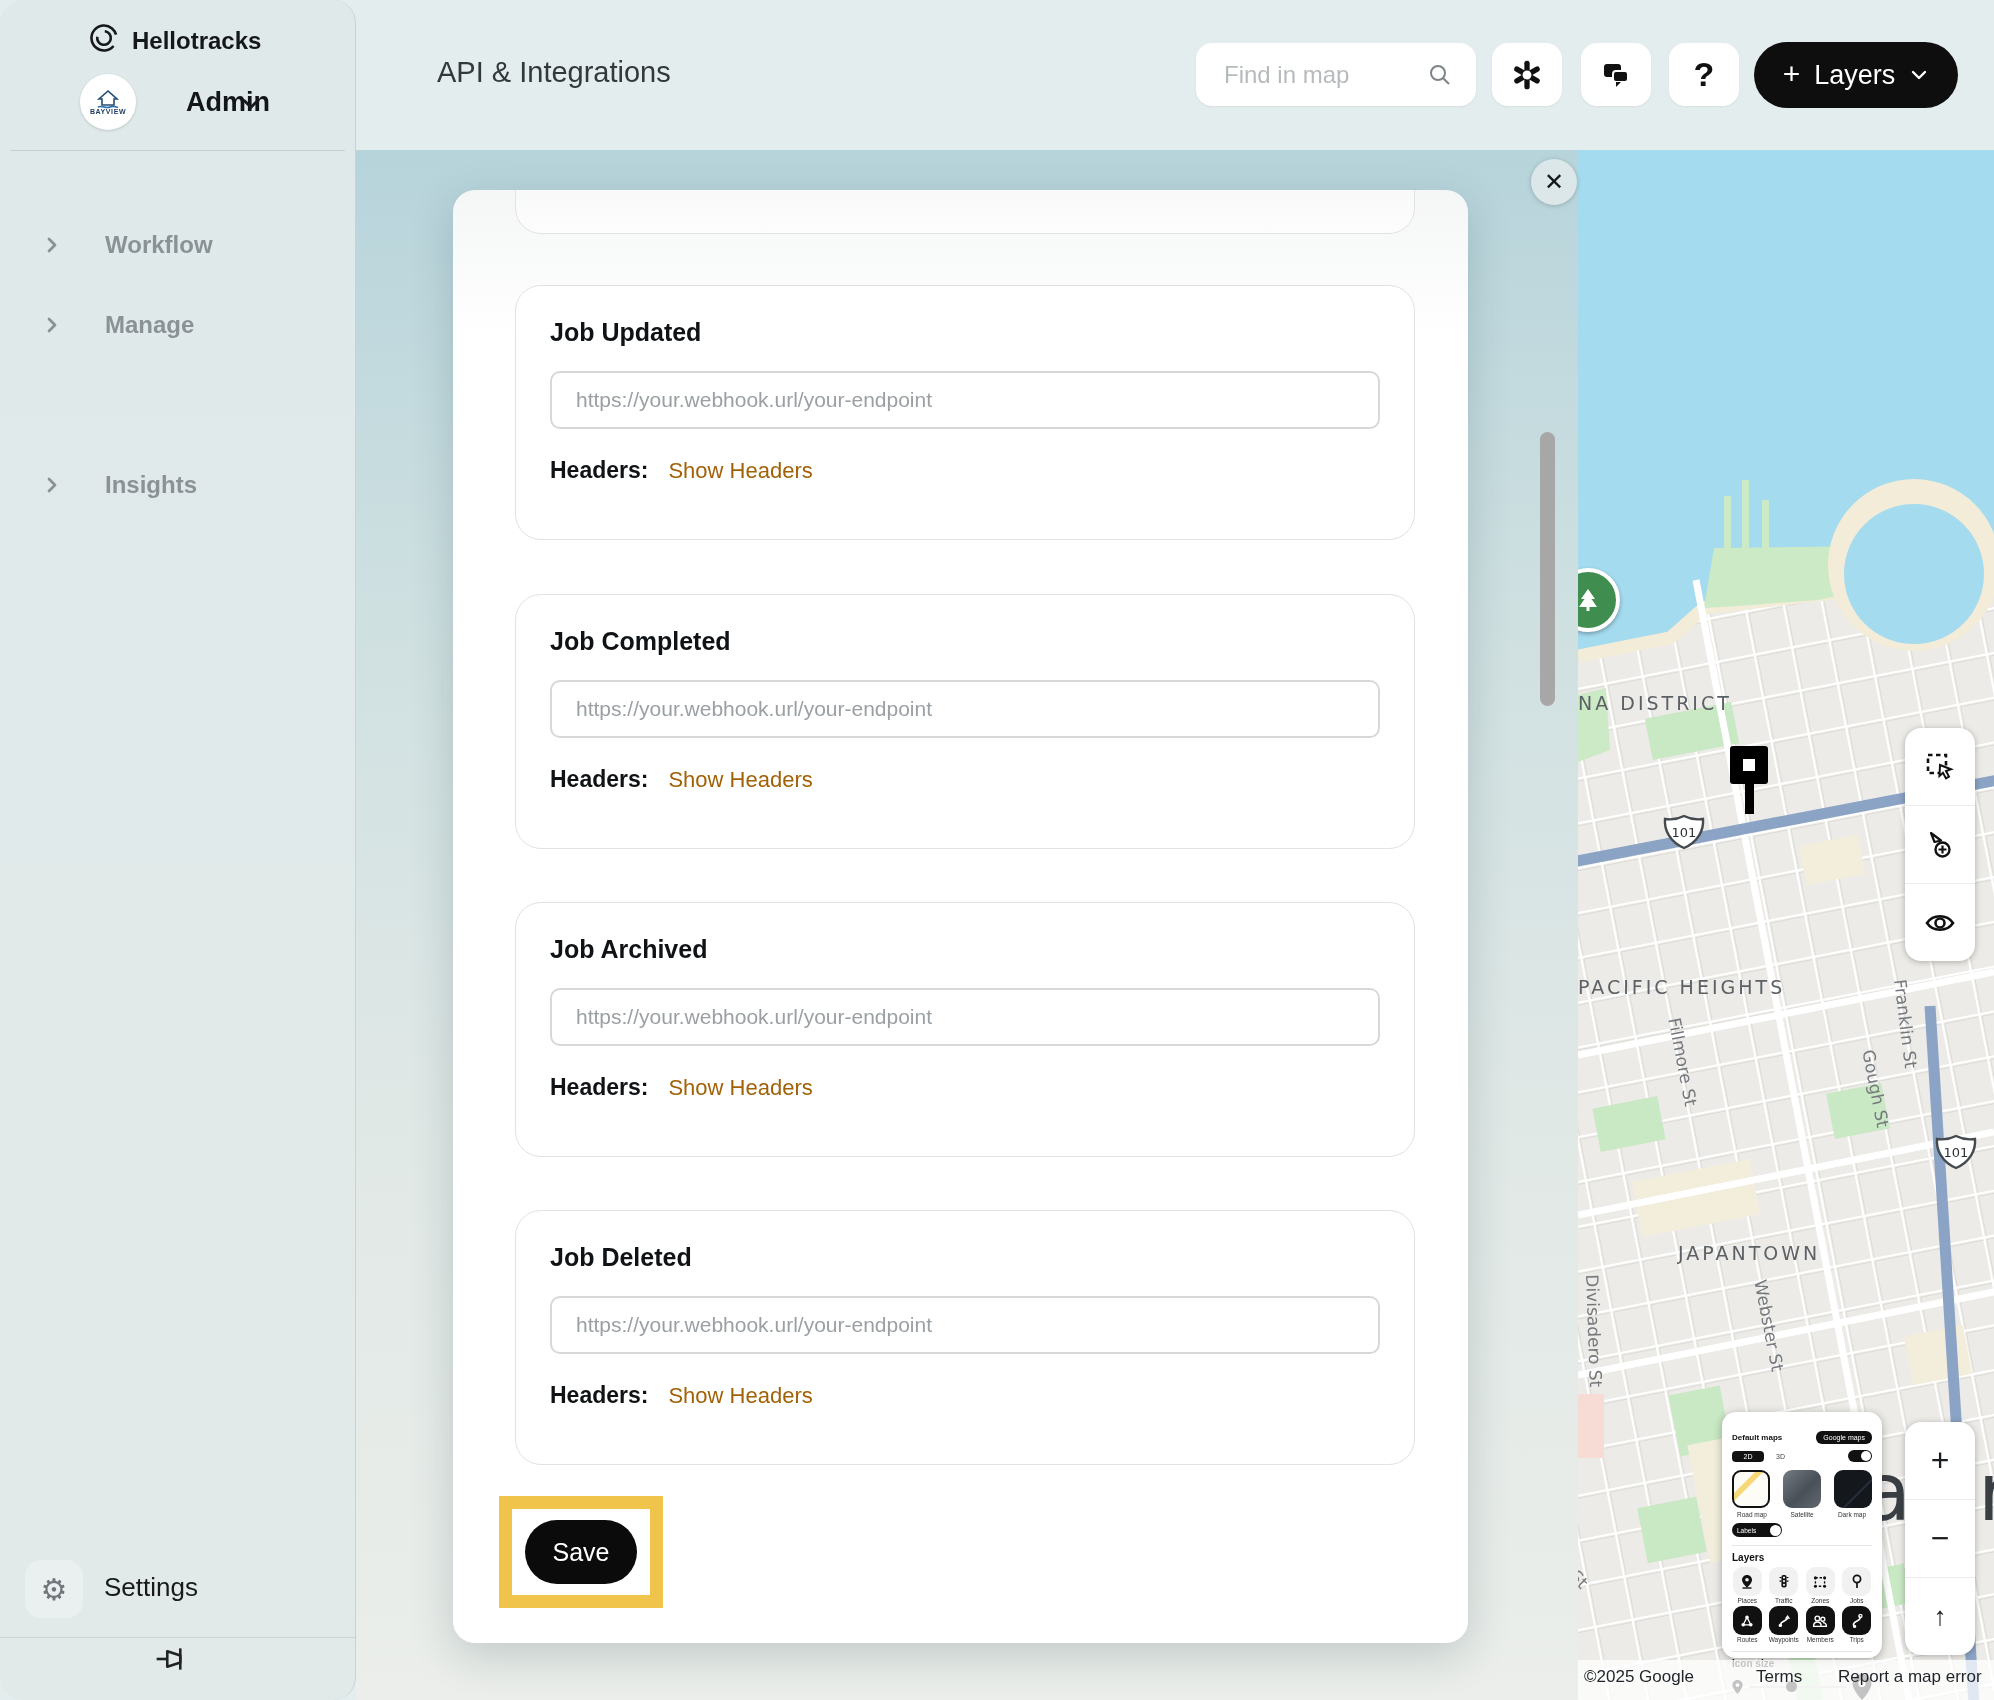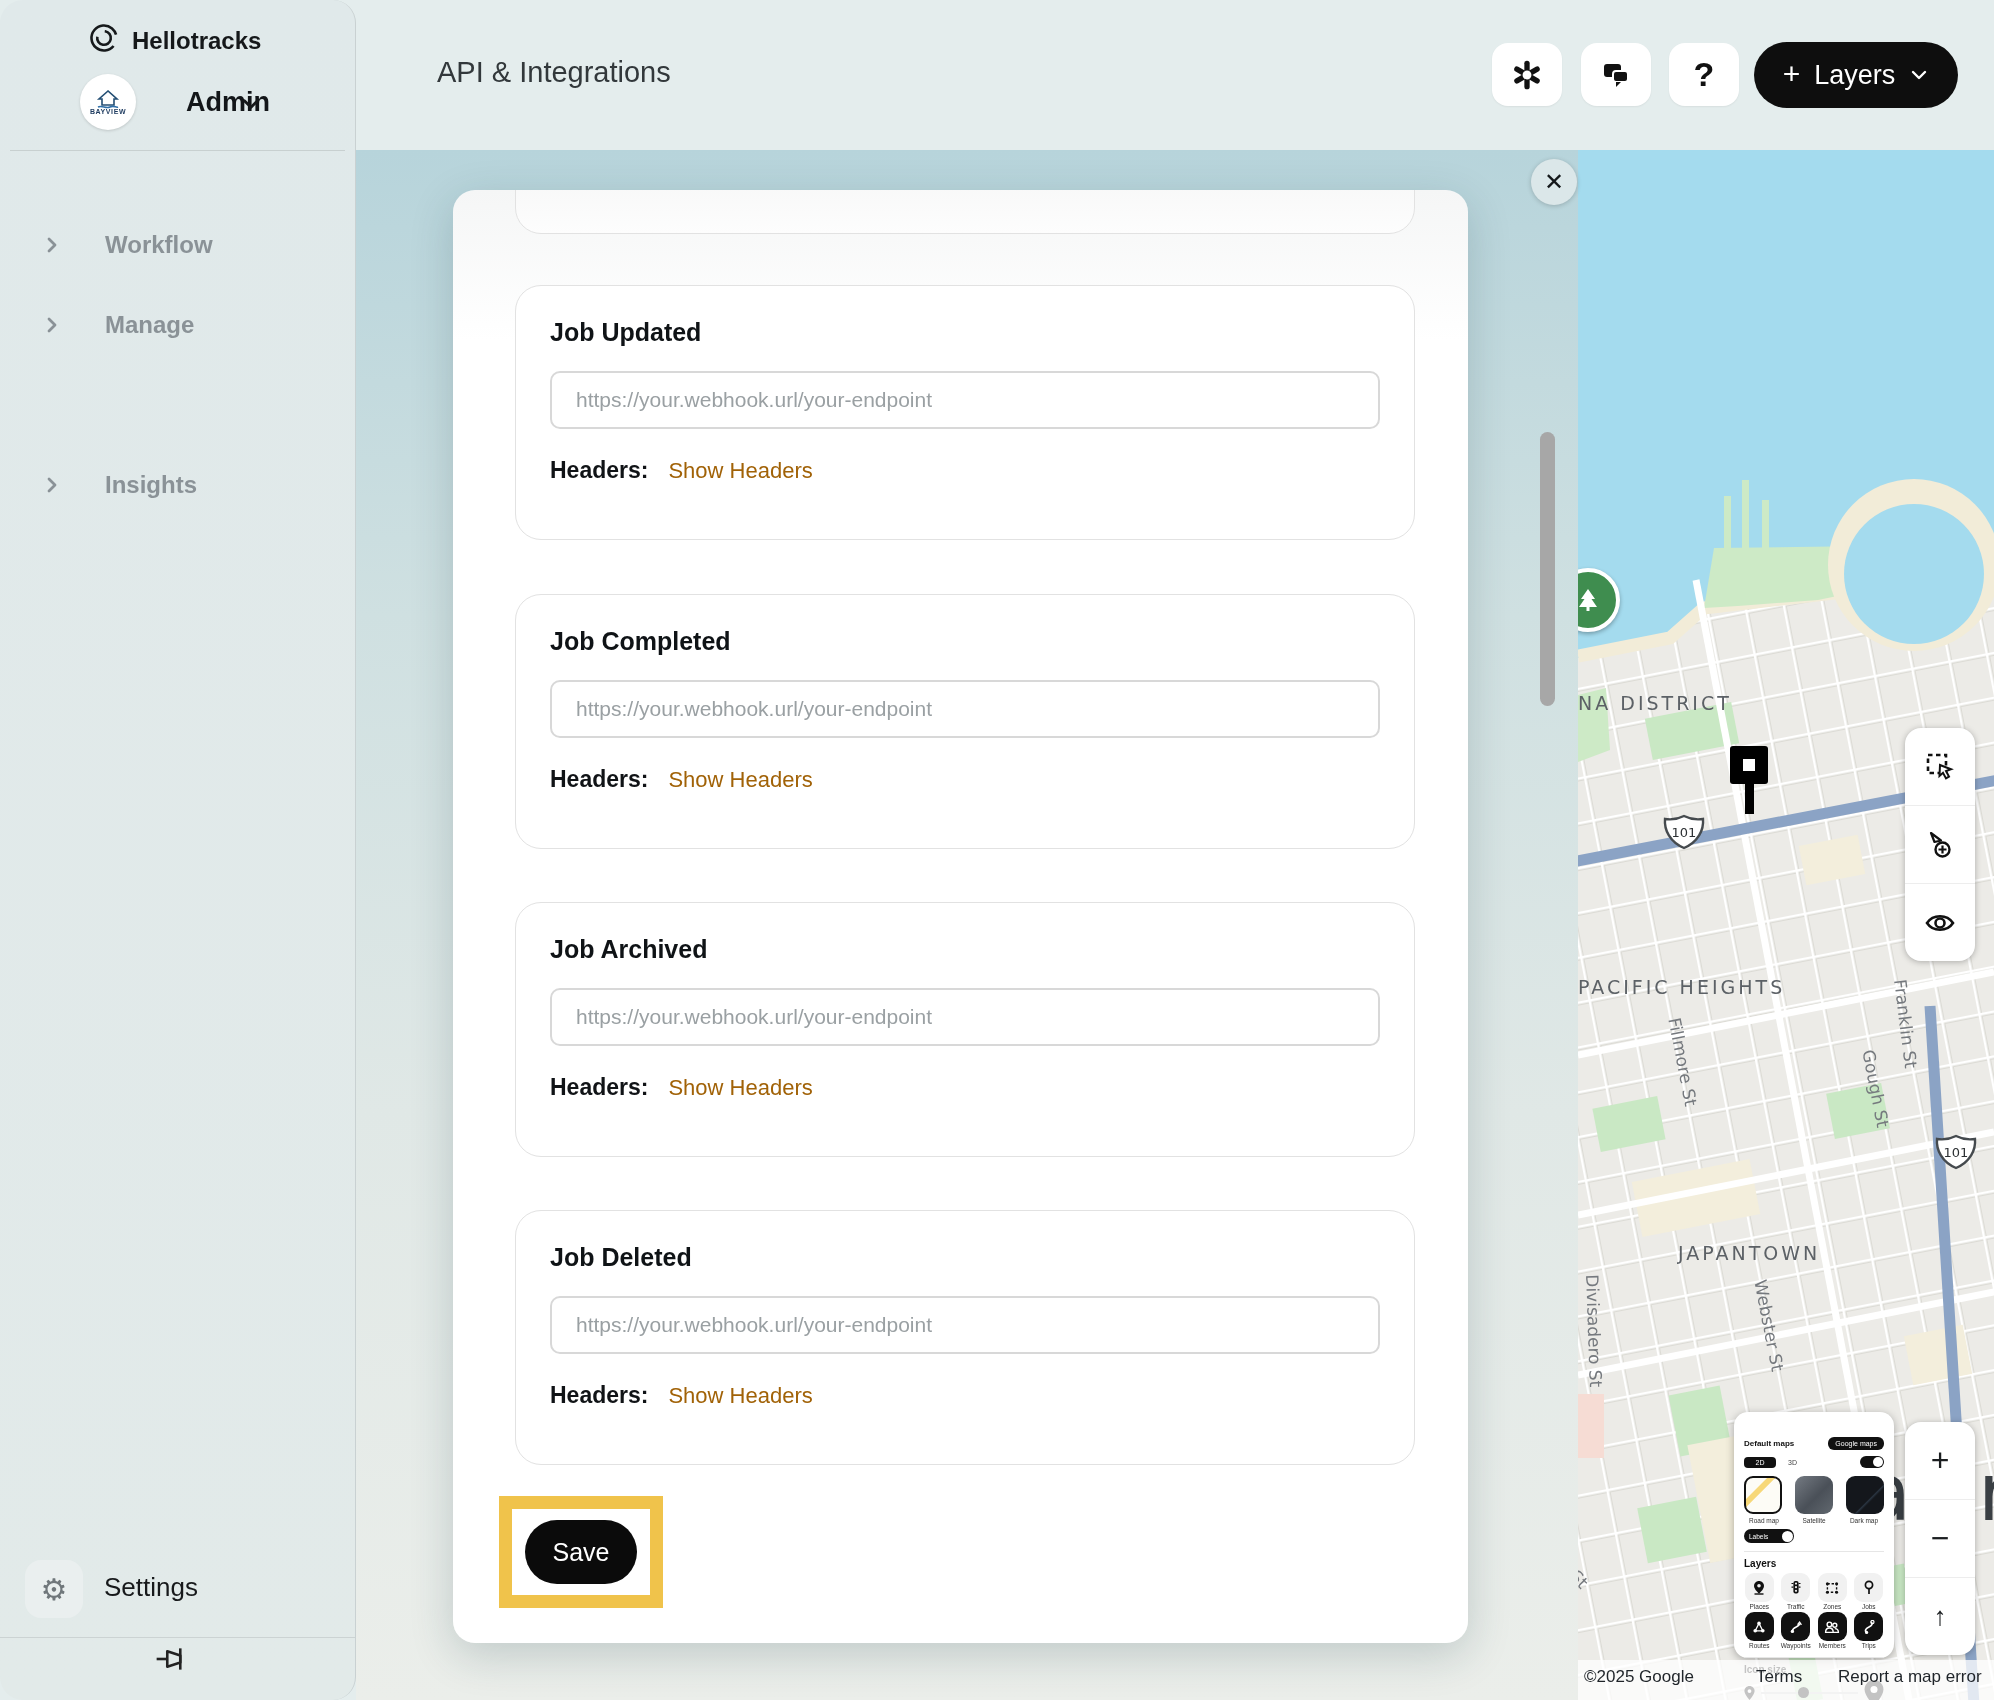--- a/index.html
+++ b/index.html
@@ -80,22 +80,22 @@
   .tree-marker{position:absolute;width:56px;height:56px;border-radius:50%;background:#3F8D4F;border:4px solid #fff;
                box-shadow:0 2px 4px rgba(0,0,0,.3);display:flex;align-items:center;justify-content:center;}
   .map-panel{position:absolute;width:70px;background:#fff;border-radius:16px;box-shadow:0 1px 6px rgba(0,0,0,.28);}
   .map-panel .cell{height:77px;display:flex;align-items:center;justify-content:center;border-bottom:1px solid #ededed;
                    cursor:pointer;font-size:32px;color:#1b1e20;}
   .map-panel .cell:last-child{border-bottom:0;}
   .attribution{position:absolute;left:0;bottom:0;width:100%;height:40px;background:rgba(255,255,255,.75);}
   .attribution span{position:absolute;top:7px;font-size:17px;color:#1f2429;white-space:nowrap;}
 
   
-  .settings-panel{position:absolute;left:156px;top:1262px;width:160px;height:246px;background:#fff;border-radius:14px;
-                  box-shadow:0 2px 8px rgba(0,0,0,.3);padding:25px 10px;box-sizing:border-box;
+  .settings-panel{position:absolute;left:144px;top:1262px;width:160px;height:246px;background:#fff;border-radius:14px;
+                  box-shadow:0 2px 8px rgba(0,0,0,.3);padding:19px 10px;box-sizing:border-box;
                   font-family:"Liberation Sans",sans-serif;}
   .sp-row{display:flex;align-items:center;}
   .sp-title{font-size:8px;font-weight:700;color:#111;}
   .sp-pill{background:#111;color:#fff;border:0;border-radius:6px;font-size:7px;padding:3px 7px;cursor:pointer;}
   .sp-2d{background:#111;color:#fff;border:0;border-radius:4px;font-size:7px;width:32px;padding:2px 0;cursor:pointer;}
   .sp-3d{font-size:7px;color:#444;margin-left:12px;}
   .sp-toggle{margin-left:auto;width:24px;height:12px;background:#111;border-radius:6px;position:relative;cursor:pointer;}
   .sp-toggle .knob{position:absolute;right:1px;top:1px;width:10px;height:10px;border-radius:50%;background:#fff;}
   .thumbs{display:flex;justify-content:space-between;margin-top:8px;}
   .thumb{width:38px;height:38px;border-radius:9px;cursor:pointer;}
@@ -432,20 +432,27 @@
     <div class="abs sb-divider2"></div>
     <svg class="abs pin-icon" width="40" height="26" viewBox="0 0 28 22">
       <line x1="1" y1="11" x2="10" y2="11" stroke="#222" stroke-width="2.2"></line>
       <path d="M10 4.5 L21 8 L21 14 L10 17.5 Z" fill="none" stroke="#222" stroke-width="2.2" stroke-linejoin="round"></path>
       <line x1="21" y1="2" x2="21" y2="20" stroke="#222" stroke-width="2.2"></line>
     </svg>
   </div>
 
   <span class="abs page-title">API &amp; Integrations</span>
 
+  <div class="abs search-box">
+    <input type="text" placeholder="Find in map" style="">
+    <svg width="24" height="24" viewBox="0 0 24 24" style="margin-left:2px;">
+      <circle cx="10" cy="10" r="7" fill="none" stroke="#7d8488" stroke-width="2"></circle>
+      <line x1="15.2" y1="15.2" x2="21" y2="21" stroke="#7d8488" stroke-width="2"></line>
+    </svg>
+  </div>
 
   <button class="abs icon-btn" style="left:1492px;">
     <svg width="34" height="34" viewBox="0 0 32 32">
       <g fill="#111">
         <rect x="13.5" y="2.5" width="5" height="13" rx="2.5"></rect>
         <rect x="13.5" y="2.5" width="5" height="13" rx="2.5" transform="rotate(60 16 16)"></rect>
         <rect x="13.5" y="2.5" width="5" height="13" rx="2.5" transform="rotate(120 16 16)"></rect>
         <rect x="13.5" y="2.5" width="5" height="13" rx="2.5" transform="rotate(180 16 16)"></rect>
         <rect x="13.5" y="2.5" width="5" height="13" rx="2.5" transform="rotate(240 16 16)"></rect>
         <rect x="13.5" y="2.5" width="5" height="13" rx="2.5" transform="rotate(300 16 16)"></rect>

